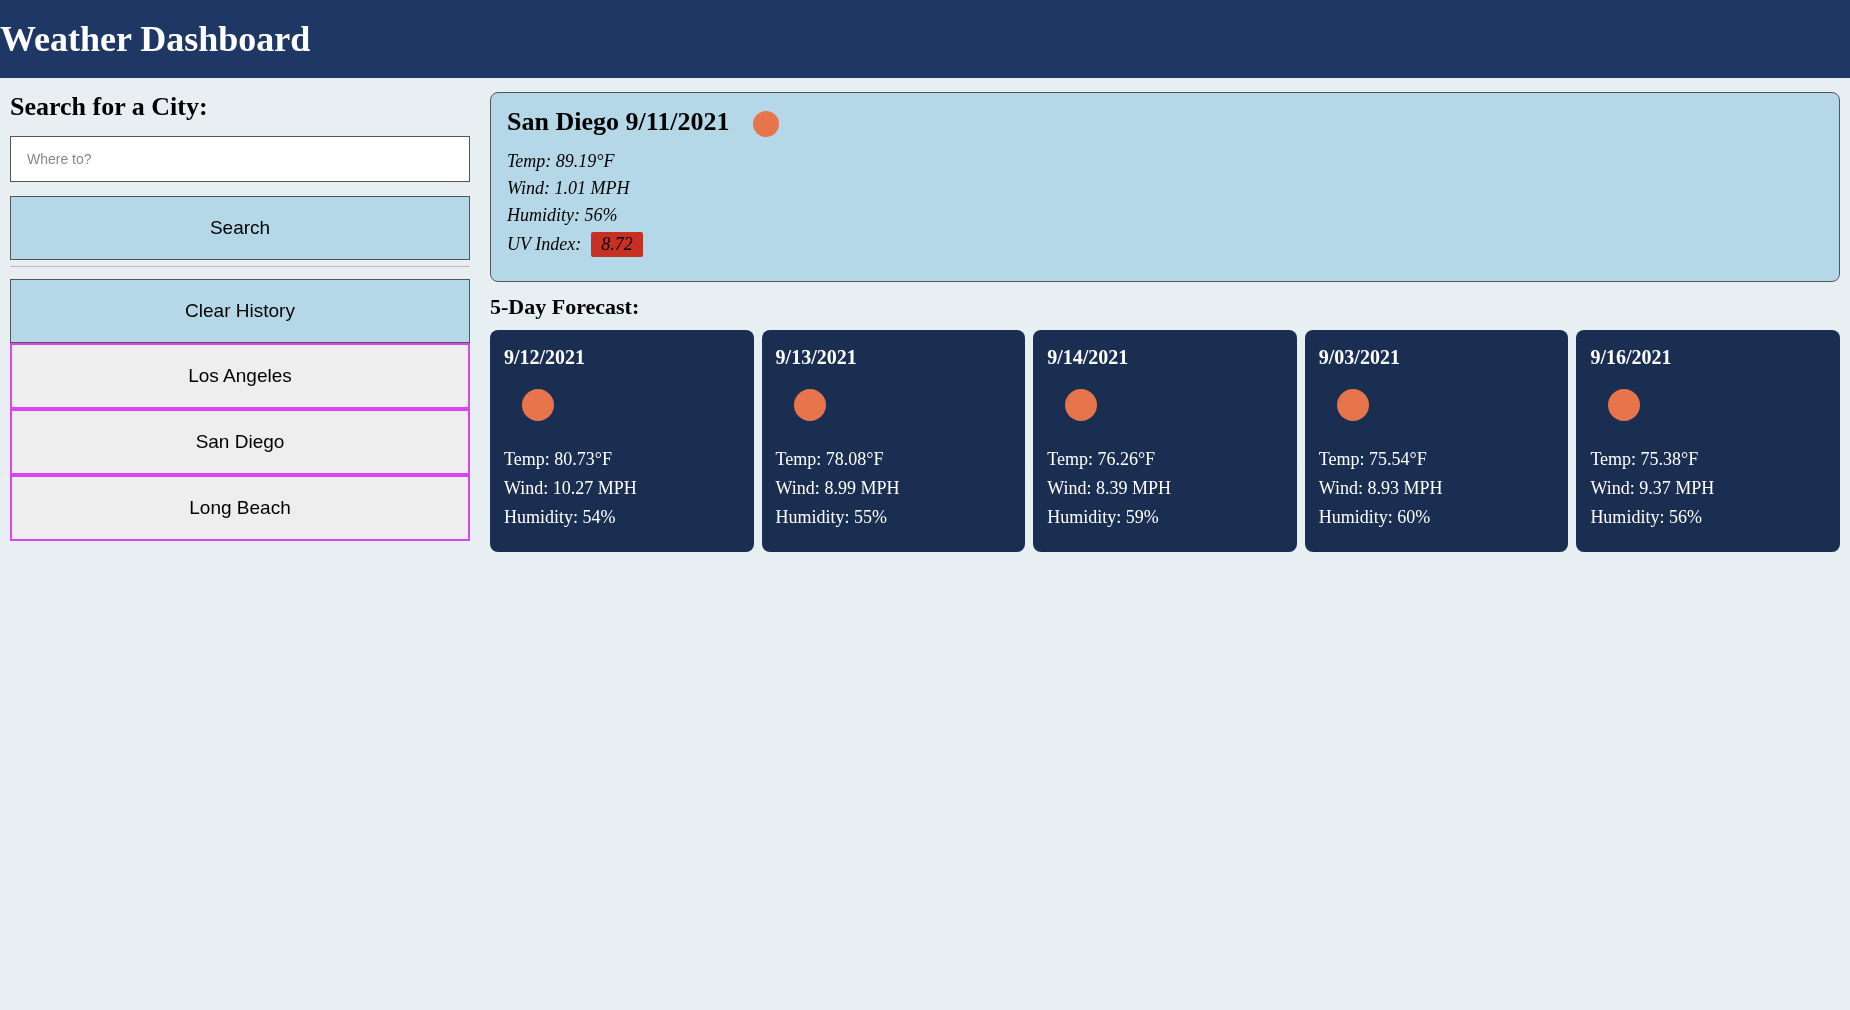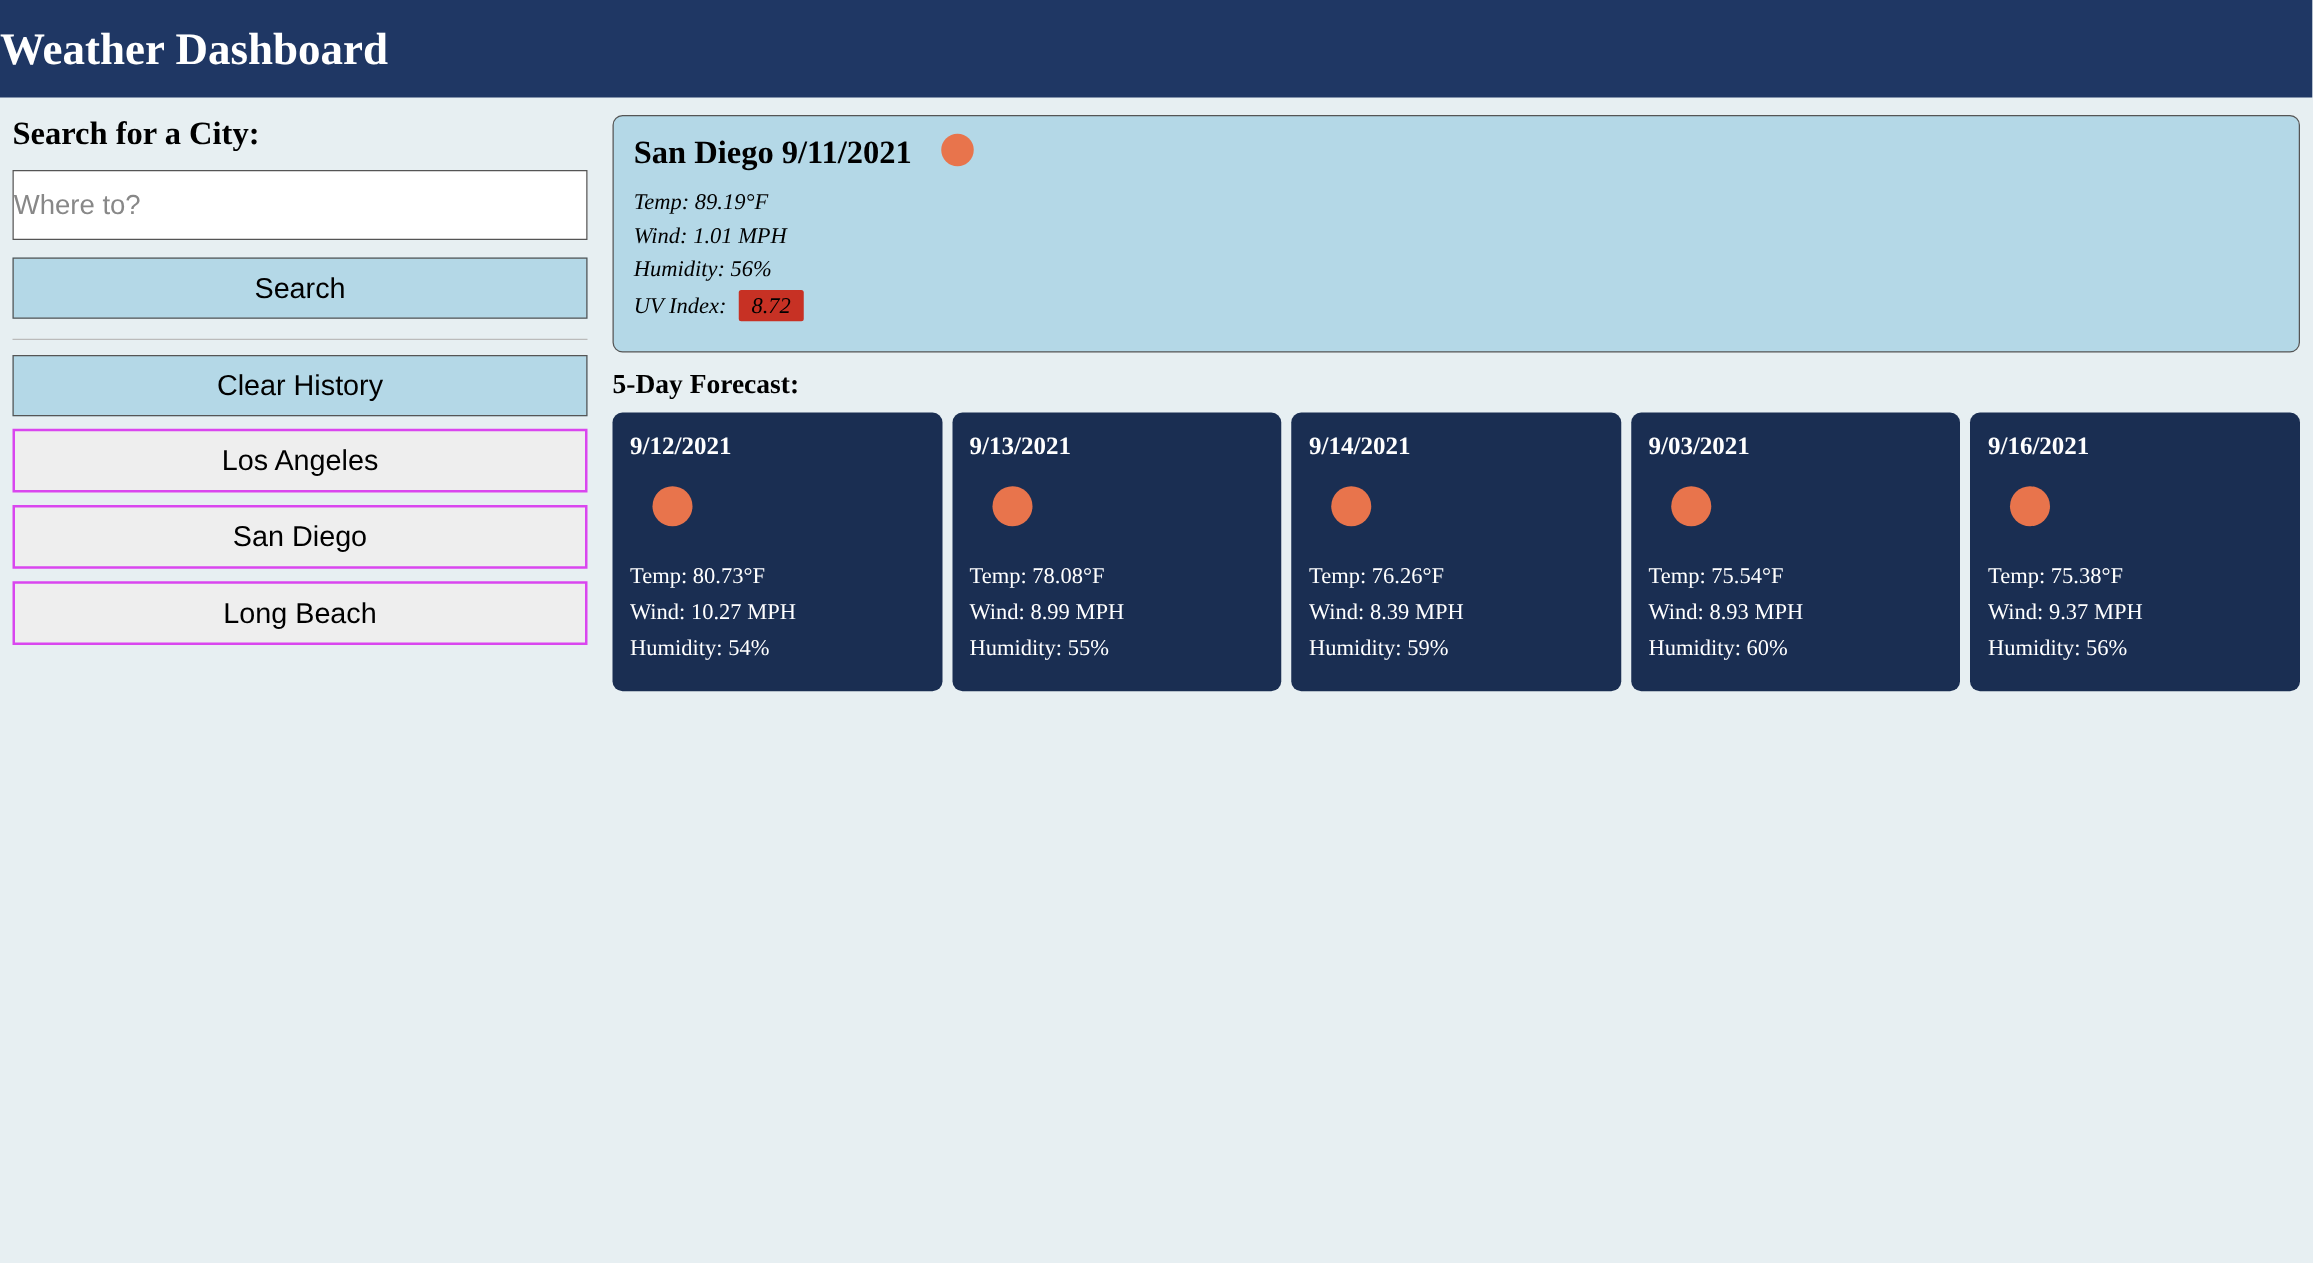--- a/index.html
+++ b/index.html
@@ -30,38 +30,38 @@
       width: 460px;
       flex-shrink: 0;
     }
     .search-title {
       font-size: 26px;
       font-weight: bold;
       margin-bottom: 14px;
     }
     .search-input {
       width: 100%;
-      padding: 14px 0;
-      font-size: 22px;
+      padding: 14px 16px;
+      font-size: 14px;
       border: 1px solid #555;
       background: white;
       font-family: Arial, sans-serif;
       margin-bottom: 14px;
     }
     .search-input::placeholder {
       color: #888;
     }
     .btn {
       width: 100%;
-      padding: 10px;
-      font-size: 23px;
+      padding: 20px;
+      font-size: 19px;
       font-family: Arial, sans-serif;
       cursor: pointer;
       border: 1px solid #555;
-      margin-bottom: 10px;
+      margin-bottom: 0;
     }
     .btn-primary {
       background-color: #b4d8e7;
     }
     .divider {
       border: none;
       border-top: 1px solid #bbb;
       margin: 6px 0 12px 0;
     }
     .btn-history {
@@ -76,21 +76,21 @@
       background-color: #b4d8e7;
       border: 1px solid #555;
       border-radius: 8px;
       padding: 14px 16px 18px 16px;
       margin-bottom: 12px;
     }
     .current-title {
       font-size: 26px;
       font-weight: bold;
       display: flex;
-      align-items: flex-start;
+      align-items: flex-end;
       gap: 24px;
       margin-bottom: 14px;
     }
     .weather-icon {
       width: 26px;
       height: 26px;
       border-radius: 50%;
       background-color: #e8744c;
       display: inline-block;
     }

